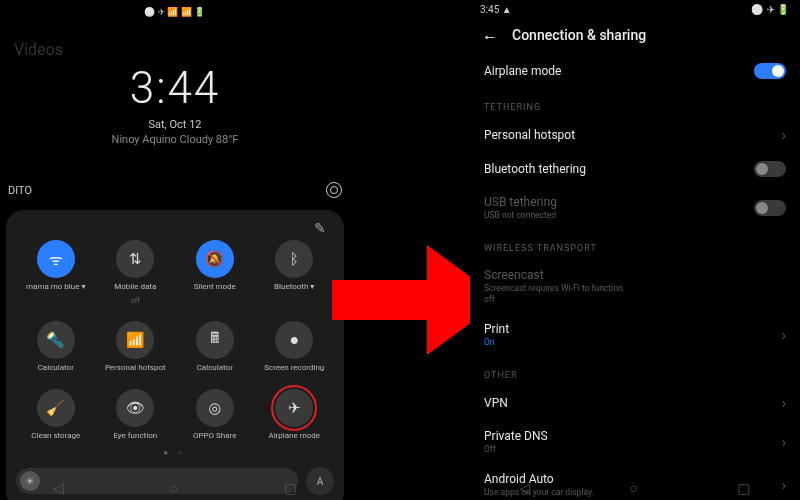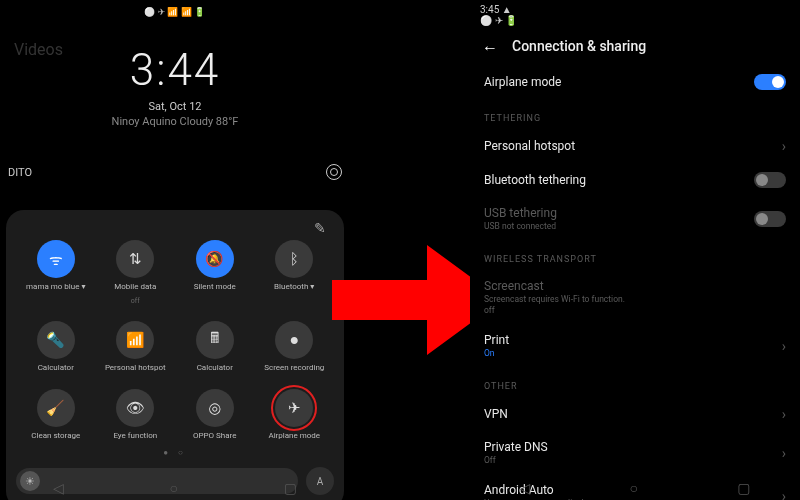--- a/index.html
+++ b/index.html
@@ -22,21 +22,21 @@
   
   .statusbar {
     height: 16px;
     display: flex; justify-content: center; gap: 4px;
     font-size: 9px; color: #bbb;
     align-items: center;
     margin-top: 4px;
   }
   .videos-label { position:absolute; left:14px; top:40px; color:#333; font-size:16px; }
   .clock-wrap {
-    text-align:center; margin-top: 24px;
+    text-align:center; margin-top: 42px;
   }
   .clock-time { font-size: 44px; font-weight: 300; letter-spacing: 2px; }
   .clock-date { font-size: 11px; margin-top:4px; color:#ccc; }
   .clock-weather { font-size: 11px; margin-top:2px; color:#888;text-align:center; }
 
   .dito-row {
     display:flex; justify-content:space-between; align-items:center;
     padding: 0 8px; margin-top: 36px;
     font-size: 11px; color:#ccc;
   }
@@ -75,21 +75,21 @@
 
   .navbar{
     position:absolute; bottom:4px; left:0; right:0;
     display:flex; justify-content:space-around;
     color:#555; font-size:14px;
   }
 
   
   .r-statusbar{
     display:flex; justify-content:space-between;
-    padding: 4px 10px; font-size:10px; color:#ccc;flex-direction:column;
+    padding: 4px 10px; font-size:10px; color:#ccc;
   }
   .r-header{
     display:flex; align-items:center; gap:14px;
     padding: 6px 12px;
   }
   .back-arrow{ font-size:16px; color:#fff; }
   .r-title{ font-size:14px; font-weight:500; }
   .settings-list{ padding: 4px 14px; }
   .section-header{ font-size:9px; color:#5a5a5a; letter-spacing:1px; margin: 14px 0 6px;}
   .row{

